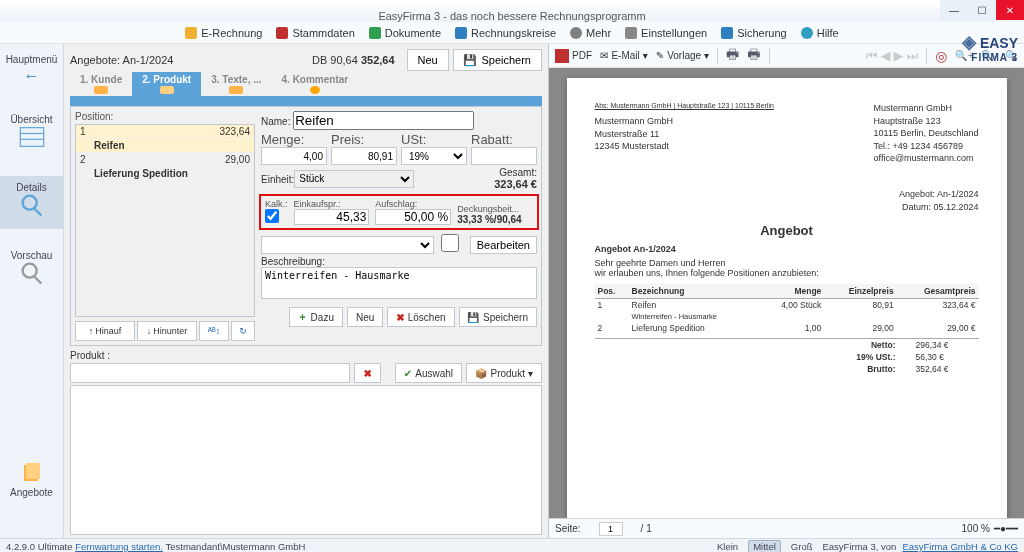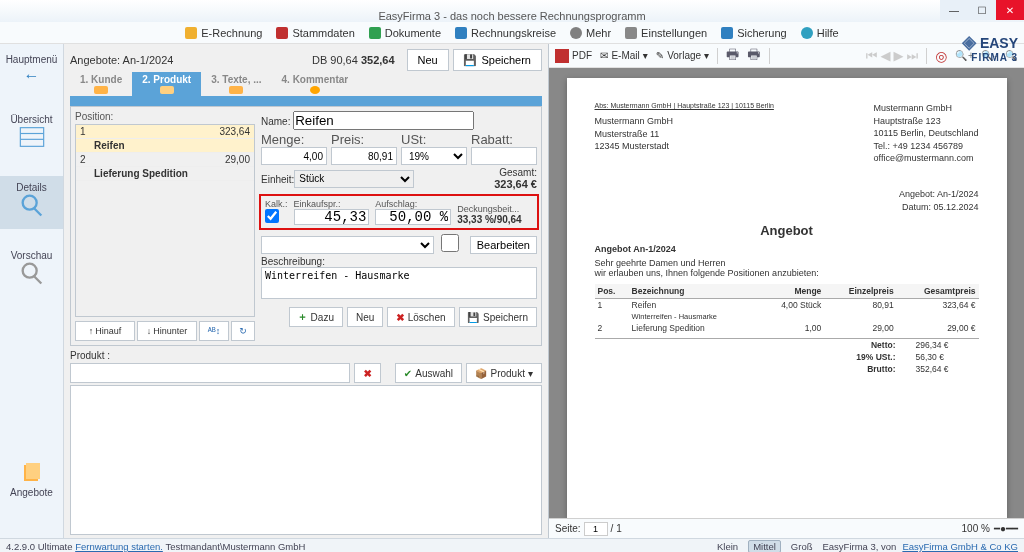--- a/index.html
+++ b/index.html
@@ -61,21 +61,21 @@
   .form-row label { color: #555; display: block; font-size: 13px; }
   .form-row input, .form-row select { width: 100%; height: 18px; border: 1px solid #c0c8d0; font-size: 10px; padding: 0 3px; background: #fff; }
   .form-row .col { flex: 1; }
   .gesamt-row { display: flex; justify-content: space-between; align-items: center; }
   .gesamt-row .sum { font-weight: bold; font-size: 11px; }
   
   .kalk-row { border: 2px solid #d11; padding: 3px 4px; display: flex; gap: 6px; align-items: flex-end; margin: 2px -2px; }
   .kalk-row .kcol { flex: 1; }
   .kalk-row .kcol.narrow { flex: 0 0 auto; width: auto; }
   .kalk-row label { display: block; font-size: 9px; color: #555; }
-  .kalk-row input { width: 100%; height: 16px; border: 1px solid #c0c8d0; font-size: 14px; text-align: right; padding: 0 2px; font-family: Liberation Mono, monospace; }
+  .kalk-row input { width: 100%; height: 16px; border: 1px solid #c0c8d0; font-size: 12px; text-align: right; padding: 0 2px; }
   .kalk-row .deck { font-weight: bold; font-size: 10px; }
   
   .desc-area textarea { width: 100%; height: 32px; border: 1px solid #c0c8d0; font-size: 10px; padding: 2px 3px; resize: none; }
   
   .bottom-actions { display: flex; justify-content: flex-end; gap: 4px; margin-top: 4px; }
   .bottom-actions .btn { height: 20px; padding: 0 8px; border: 1px solid #c0c8d0; background: #fff; font-size: 10px; display: flex; align-items: center; gap: 3px; cursor: pointer; }
   .plus { color: #2a8a2a; font-weight: bold; }
   .xred { color: #c22; font-weight: bold; }
   
   .produkt-section { margin-top: 4px; }
@@ -107,21 +107,21 @@
   .page th { text-align: left; border-bottom: 1px solid #aaa; padding: 2px 3px; font-weight: bold; background: #f5f5f5; }
   .page th.r, .page td.r { text-align: right; }
   .page td { padding: 1px 3px; }
   .page .desc-sub { font-size: 7.5px; padding-left: 3px; }
   .page .totals { margin-top: 4px; border-top: 1px solid #aaa; font-size: 8.5px; }
   .page .totals .trow { display: flex; justify-content: flex-end; gap: 20px; padding: 1px 3px; }
   .page .totals .trow b { width: 60px; text-align: right; }
   .page .totals .trow span:last-child { width: 60px; text-align: left; }
   
   .preview-footer { height: 20px; display: flex; align-items: center; padding: 0 6px; font-size: 10px; border-top: 1px solid #d0d0d0; background: #f8fbfd; }
-  .preview-footer .pages { display: flex; align-items: center; gap: 3px; }
+  .preview-footer .pages { display: flex; align-items: center; gap: 18px; }
   .preview-footer .pages input { width: 24px; height: 14px; text-align: center; border: 1px solid #ccc; font-size: 9px; }
   .preview-footer .zoom { margin-left: auto; display: flex; align-items: center; gap: 4px; }
   
   .statusbar { height: 16px; background: #f0f4f8; border-top: 1px solid #d0d8e0; display: flex; align-items: center; padding: 0 6px; font-size: 9.5px; color: #445; }
   .statusbar .right { margin-left: auto; display: flex; gap: 6px; align-items: center; }
   .statusbar a { color: #2a6ab0; text-decoration: underline; }
   .size-btn { padding: 0 4px; cursor: pointer; }
   .size-btn.active { background: #d0dde8; border: 1px solid #a0b0c0; border-radius: 2px; }
 </style>
 </head>

